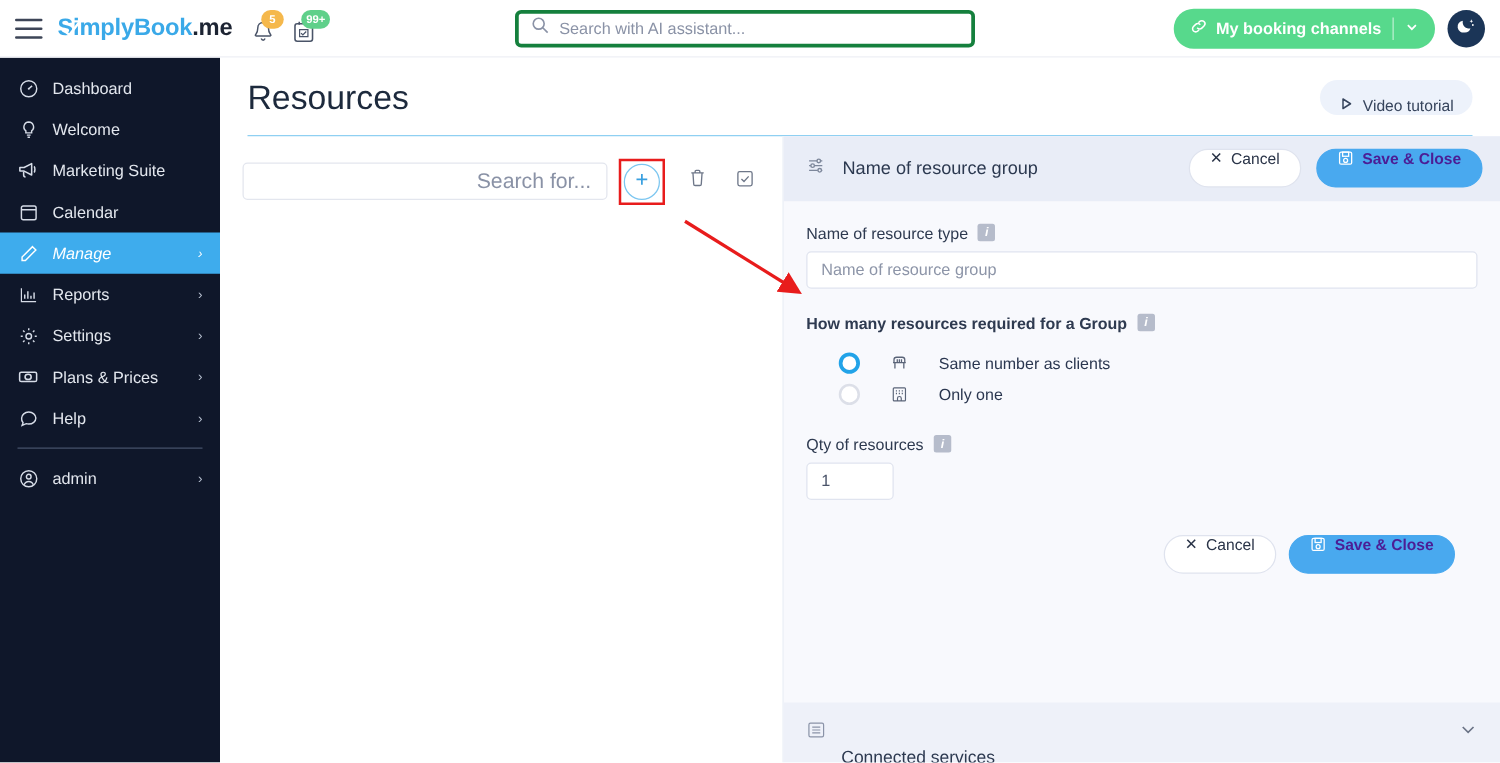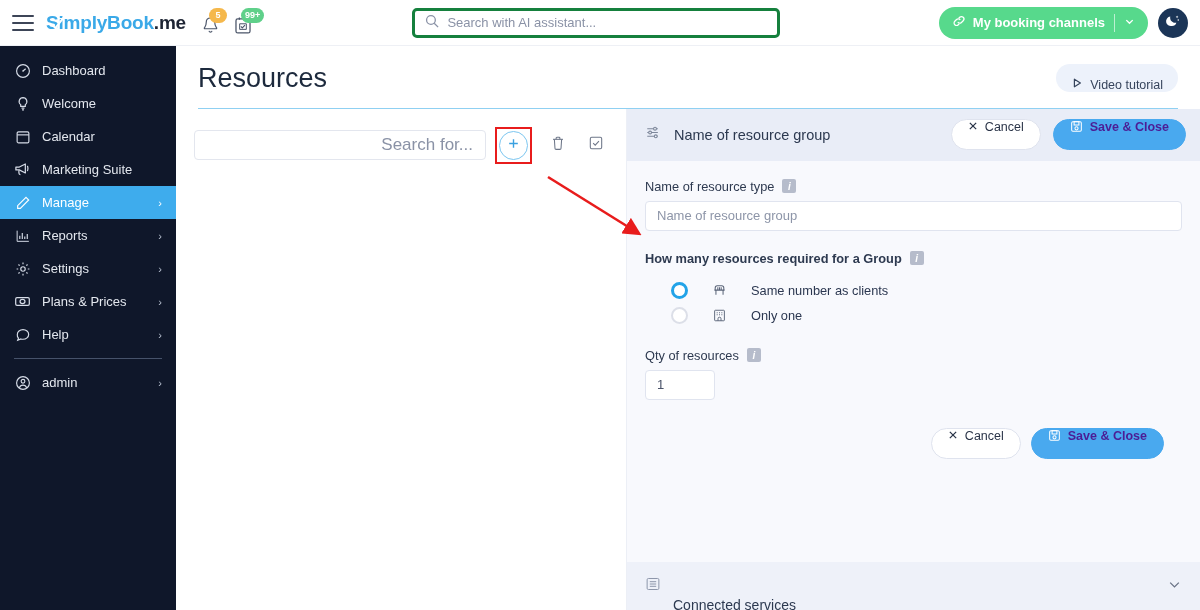--- a/index.html
+++ b/index.html
@@ -69,21 +69,21 @@
 
   
   .sidebar { width: 176px; min-width: 176px; background: #0f172a; display: flex; flex-direction: column; padding-top: 8px; }
   .nav-item {
     height: 33px; display: flex; align-items: center; gap: 11px; padding: 0 14px;
     color: #e3e7ee; font-size: 13px; cursor: pointer; position: relative;
   }
   .nav-item .ico { width: 17px; height: 17px; display: flex; align-items: center; justify-content: center; flex: 0 0 17px; }
   .nav-item .lbl { flex: 1; white-space: nowrap; }
   .nav-item .chev { font-size: 11px; color: #b8c1d1; }
-  .nav-item.active { background: #3eaced; color: #fff; }
+  .nav-item.active { background: #3eaced; color: #fff; font-style: italic; }
   .nav-item.active .chev { color: #fff; }
   .nav-sep { height: 1px; background: #46526a; margin: 7px 14px; }
 
   
   .main { flex: 1; display: flex; flex-direction: column; background: #fff; min-width: 0; position: relative; }
   .page-head { padding: 18px 22px 0 22px; display: flex; align-items: flex-start; justify-content: space-between; }
   .page-title { font-size: 27px; color: #1d2a3d; font-weight: 400; line-height: 1.1; }
   .video-btn {
     background: #edf2fb; border-radius: 16px; height: 28px; padding: 0 15px;
     display: flex; align-items: flex-end; gap: 7px; font-size: 12.5px; color: #36445c; cursor: pointer;
@@ -266,38 +266,38 @@
             <path d="M9 1.8a4.4 4.4 0 00-2.6 7.9v1.9h5.2V9.7A4.4 4.4 0 009 1.8z"></path>
             <path d="M7.3 13.6h3.4M7.9 15.6h2.2"></path>
           </svg>
         </span>
         <span class="lbl">Welcome</span>
         <span class="chev"></span>
       </div>
 
       <div class="nav-item">
         <span class="ico">
-          <svg width="16" height="16" viewBox="0 0 18 18" fill="none" stroke="#d6dce7" stroke-width="1.3">
-            <rect x="2.4" y="3.2" width="13.2" height="12.4" rx="1.6"></rect>
-              <path d="M2.4 6.6h13.2"></path>
-          </svg>
-        </span>
-        <span class="lbl">Calendar</span>
-        <span class="chev"></span>
-      </div>
-
-      <div class="nav-item">
-        <span class="ico">
           <svg width="17" height="17" viewBox="0 0 18 18" fill="none" stroke="#d6dce7" stroke-width="1.3">
             <path d="M2 6.4h3.6L12 3.1v9.6L5.6 9.4H2z" stroke-linejoin="round"></path>
             <path d="M14 5.4c1 .8 1 4.4 0 5.2"></path>
               <path d="M5.2 9.7v3.1c0 .9.7 1.6 1.6 1.6"></path>
           </svg>
         </span>
         <span class="lbl">Marketing Suite</span>
+        <span class="chev"></span>
+      </div>
+
+      <div class="nav-item">
+        <span class="ico">
+          <svg width="16" height="16" viewBox="0 0 18 18" fill="none" stroke="#d6dce7" stroke-width="1.3">
+            <rect x="2.4" y="3.2" width="13.2" height="12.4" rx="1.6"></rect>
+              <path d="M2.4 6.6h13.2"></path>
+          </svg>
+        </span>
+        <span class="lbl">Calendar</span>
         <span class="chev"></span>
       </div>
 
       <div class="nav-item active">
         <span class="ico">
           <svg width="16" height="16" viewBox="0 0 18 18" fill="none" stroke="#ffffff" stroke-width="1.3">
             <path d="M12.4 2.6l3 3L6 15H3v-3z"></path>
           </svg>
         </span>
         <span class="lbl">Manage</span>

